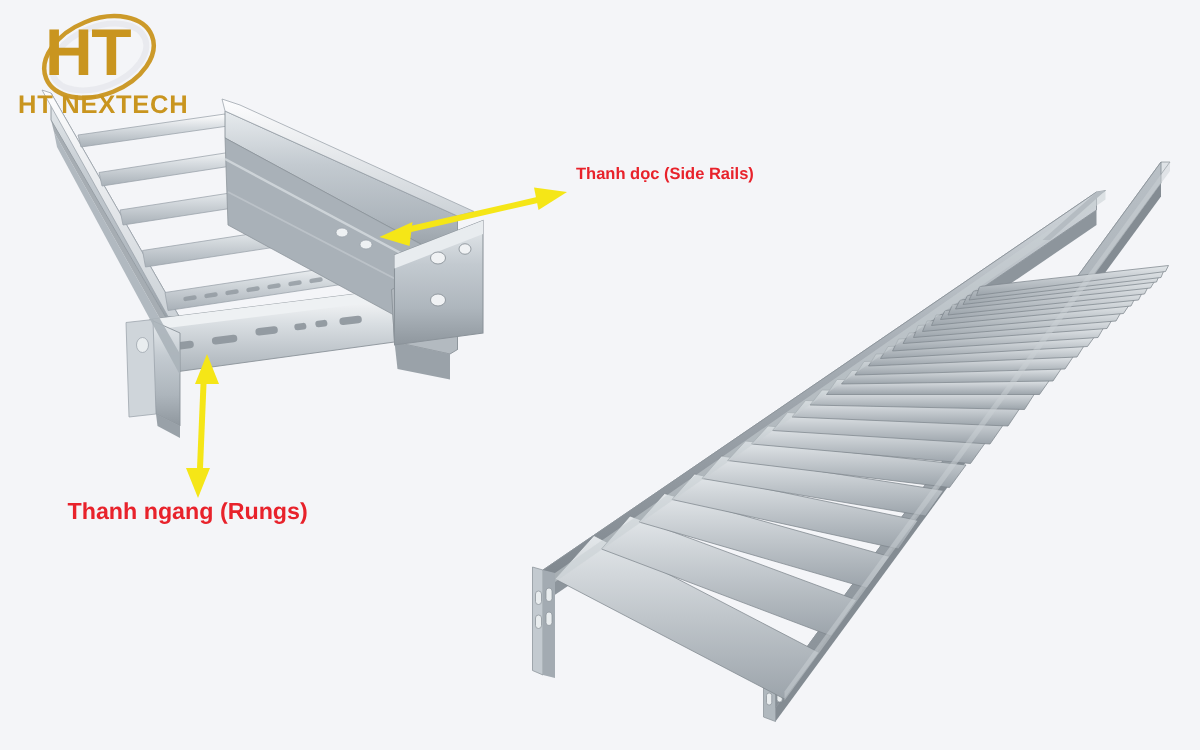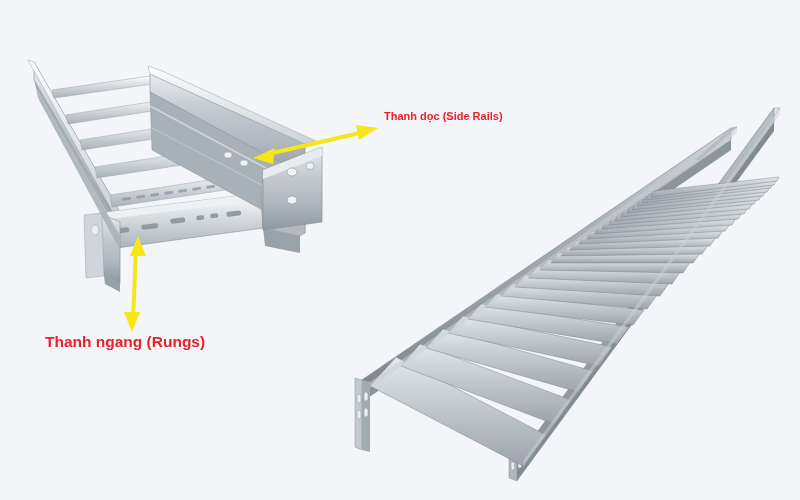--- a/index.html
+++ b/index.html
@@ -227,14 +227,22 @@
       <line x1="136" y1="248" x2="133" y2="320" stroke="#f5e617" stroke-width="4"></line>
       <polygon points="138,236 130,256 146,256" fill="#f5e617"></polygon>
       <polygon points="132,332 124,312 140,312" fill="#f5e617"></polygon>
     </g>
   </svg>
 
   <div class="lbl" id="lbl-siderails">Thanh dọc (Side Rails)</div>
 
   <div class="lbl" id="lbl-rungs">Thanh ngang (Rungs)</div>
 
+  <div id="logo">
+    <svg width="130" height="78" viewBox="0 0 130 78">
+      <ellipse cx="58" cy="30" rx="38" ry="25" fill="none" stroke="#c9951f" stroke-width="3" transform="rotate(-22 58 30)" opacity="0.95"></ellipse>
+      <ellipse cx="58" cy="30" rx="33" ry="20" fill="none" stroke="#e8e9ed" stroke-width="4" transform="rotate(-22 58 30)" opacity="0.9"></ellipse>
+    </svg>
+    <div class="ht">HT</div>
+    <div class="brand">HT NEXTECH</div>
+  </div>
 
 </div>
 
 </body></html>

